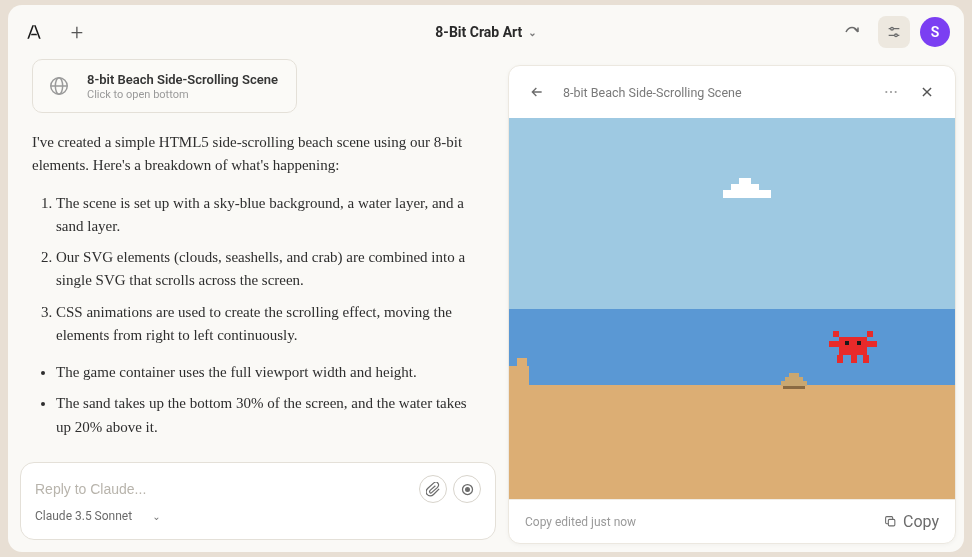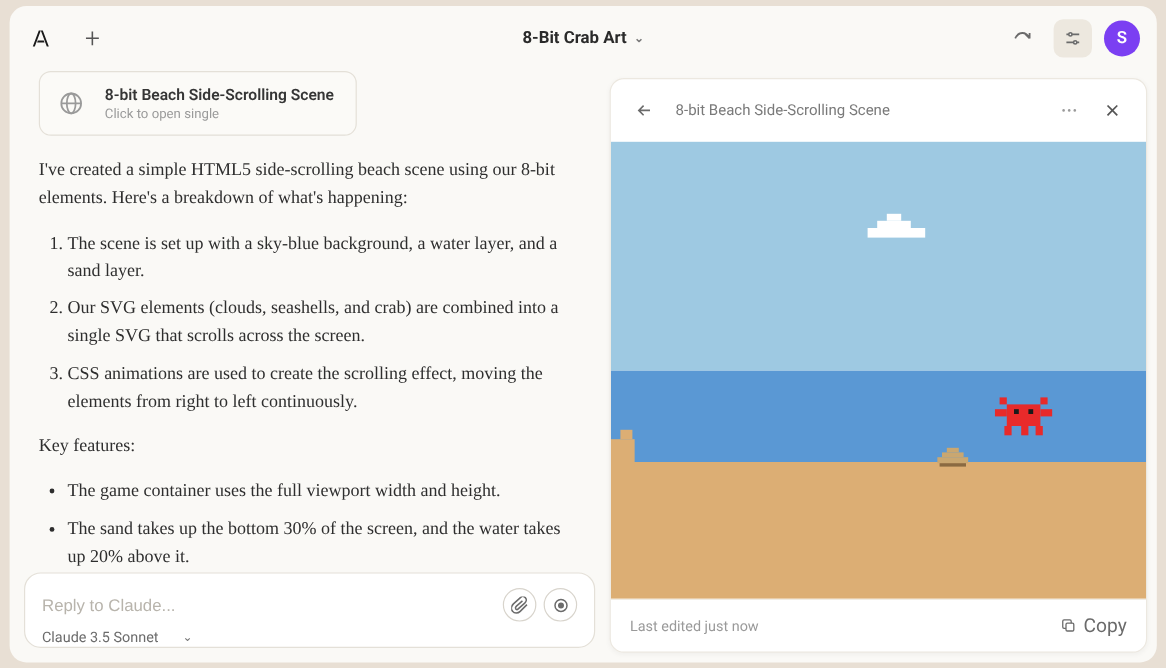--- a/index.html
+++ b/index.html
@@ -144,21 +144,21 @@
     .body-text ol, .body-text ul {
       padding-left: 24px;
       margin-bottom: 14px;
     }
     .body-text li { margin-bottom: 8px; }
     .composer {
       margin: 0 12px;
       border: 1px solid #e4e0d8;
       border-radius: 14px;
       background: #fff;
-      padding: 12px 14px 1px 14px;
+      padding: 12px 14px 16px 14px;
     }
     .composer-row {
       display: flex;
       align-items: center;
     }
     .composer-input {
       flex: 1;
       border: none;
       outline: none;
       font-size: 14px;
@@ -320,32 +320,31 @@
         <div class="artifact-card">
           <div class="artifact-icon">
             <svg width="22" height="22" viewBox="0 0 24 24" fill="none" stroke="#9a9a9a" stroke-width="1.6">
                 <circle cx="12" cy="12" r="9"></circle>
                 <ellipse cx="12" cy="12" rx="4" ry="9"></ellipse>
                 <line x1="3" y1="12" x2="21" y2="12"></line>
               </svg>
           </div>
           <div>
             <div class="artifact-title">8-bit Beach Side-Scrolling Scene</div>
-            <div class="artifact-sub">Click to open single</div>
+            <div class="artifact-sub">Click to open bottom</div>
           </div>
         </div>
 
         <div class="body-text">
           <p>I've created a simple HTML5 side-scrolling beach scene using our 8-bit elements. Here's a breakdown of what's happening:</p>
           <ol>
             <li>The scene is set up with a sky-blue background, a water layer, and a sand layer.</li>
             <li>Our SVG elements (clouds, seashells, and crab) are combined into a single SVG that scrolls across the screen.</li>
             <li>CSS animations are used to create the scrolling effect, moving the elements from right to left continuously.</li>
           </ol>
-          <p>Key features:</p>
           <ul>
             <li>The game container uses the full viewport width and height.</li>
             <li>The sand takes up the bottom 30% of the screen, and the water takes up 20% above it.</li>
 
           </ul>
         </div>
 
         
       </div>
 
@@ -445,21 +444,21 @@
                 <rect x="22" y="24" width="6" height="8"></rect>
                 <rect x="34" y="24" width="6" height="8"></rect>
               </g>
               <rect x="16" y="10" width="4" height="4" fill="#1a1a1a"></rect>
               <rect x="28" y="10" width="4" height="4" fill="#1a1a1a"></rect>
             </svg>
         </div>
       </div>
 
       <div class="artifact-footer">
-        <span class="footer-text">Last edited just now</span>
+        <span class="footer-text">Copy edited just now</span>
         <div class="copy-btn">
           <svg width="13" height="13" viewBox="0 0 24 24" fill="none" stroke="#6b6b6b" stroke-width="2">
               <rect x="8" y="8" width="12" height="12" rx="2"></rect>
               <path d="M16 8 V5 a2 2 0 0 0-2-2 H5 a2 2 0 0 0-2 2 v9 a2 2 0 0 0 2 2 h3"></path>
             </svg>
           <span>Copy</span>
         </div>
       </div>
     </div>
 

